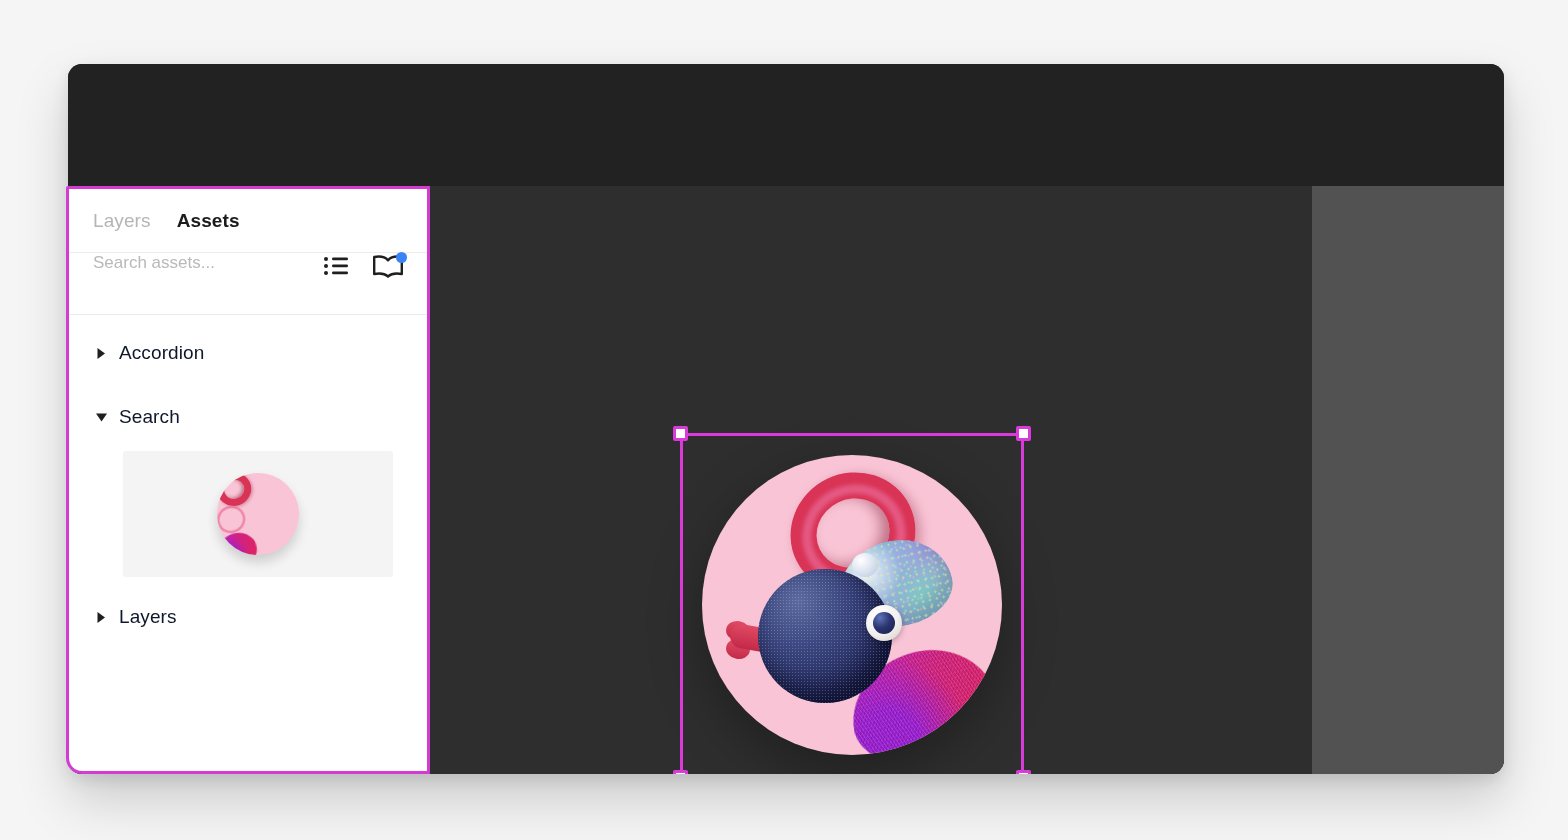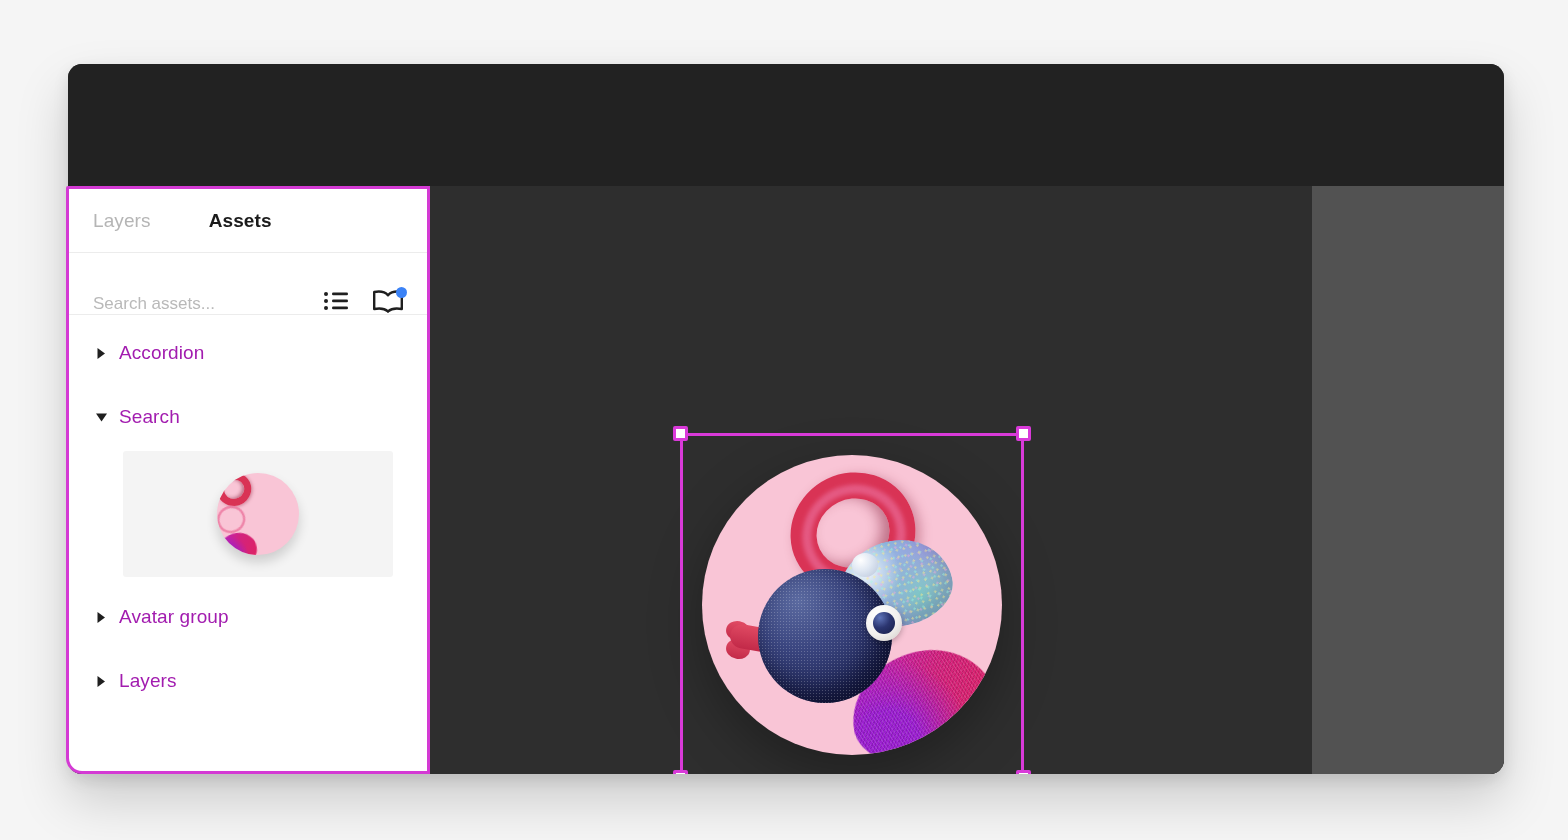--- a/index.html
+++ b/index.html
@@ -246,25 +246,25 @@
     height: 64px;
     padding: 0 24px;
     border-bottom: 1px solid #ececec;
   }
   .tab {
     font-size: 19px;
     letter-spacing: 0.1px;
     white-space: nowrap;
   }
   .tab.inactive { color: #b5b5b5; font-weight: 400; }
-  .tab.active   { color: #1b1b1b; font-weight: 700; margin-left: 32px; }
+  .tab.active   { color: #1b1b1b; font-weight: 700; }
 
   #search-row {
     display: flex;
-    align-items: flex-end;
+    align-items: flex-start;
     height: 62px;
     padding: 0 22px 0 24px;
     border-bottom: 1px solid #ececec;
   }
   #search-input {
     flex: 1;
     border: none;
     outline: none;
     background: transparent;
     font-family: "Liberation Sans", sans-serif;
@@ -294,21 +294,21 @@
   }
   .caret {
     width: 16px;
     display: flex;
     align-items: center;
     justify-content: center;
     flex: none;
   }
   .asset-label {
     font-size: 19px;
-    color: #a21caf;
+    color: #0f172a;
     letter-spacing: 0.1px;
   }
 
   #asset-thumb-card {
     margin: 2px 34px 8px 54px;
     height: 126px;
     background: #f4f4f4;
     border-radius: 3px;
     display: flex;
     align-items: center;
@@ -434,28 +434,20 @@
         <div id="asset-thumb">
           <div class="mini-inner">
             <div class="art-layer art-ring"></div>
             <div class="art-layer art-ring-hl"></div>
             <div class="art-layer art-fur"></div>
 
           </div>
         </div>
       </div>
 
-      <div class="asset-item">
-        <span class="caret">
-          <svg width="11" height="13" viewBox="0 0 11 13" aria-hidden="true">
-            <path d="M1.5 1 L9 6.5 L1.5 12 Z" fill="#1f1f1f"></path>
-          </svg>
-        </span>
-        <span class="asset-label">Avatar group</span>
-      </div>
 
 
       <div class="asset-item">
         <span class="caret">
           <svg width="11" height="13" viewBox="0 0 11 13" aria-hidden="true">
             <path d="M1.5 1 L9 6.5 L1.5 12 Z" fill="#1f1f1f"></path>
           </svg>
         </span>
         <span class="asset-label">Layers</span>
       </div>

